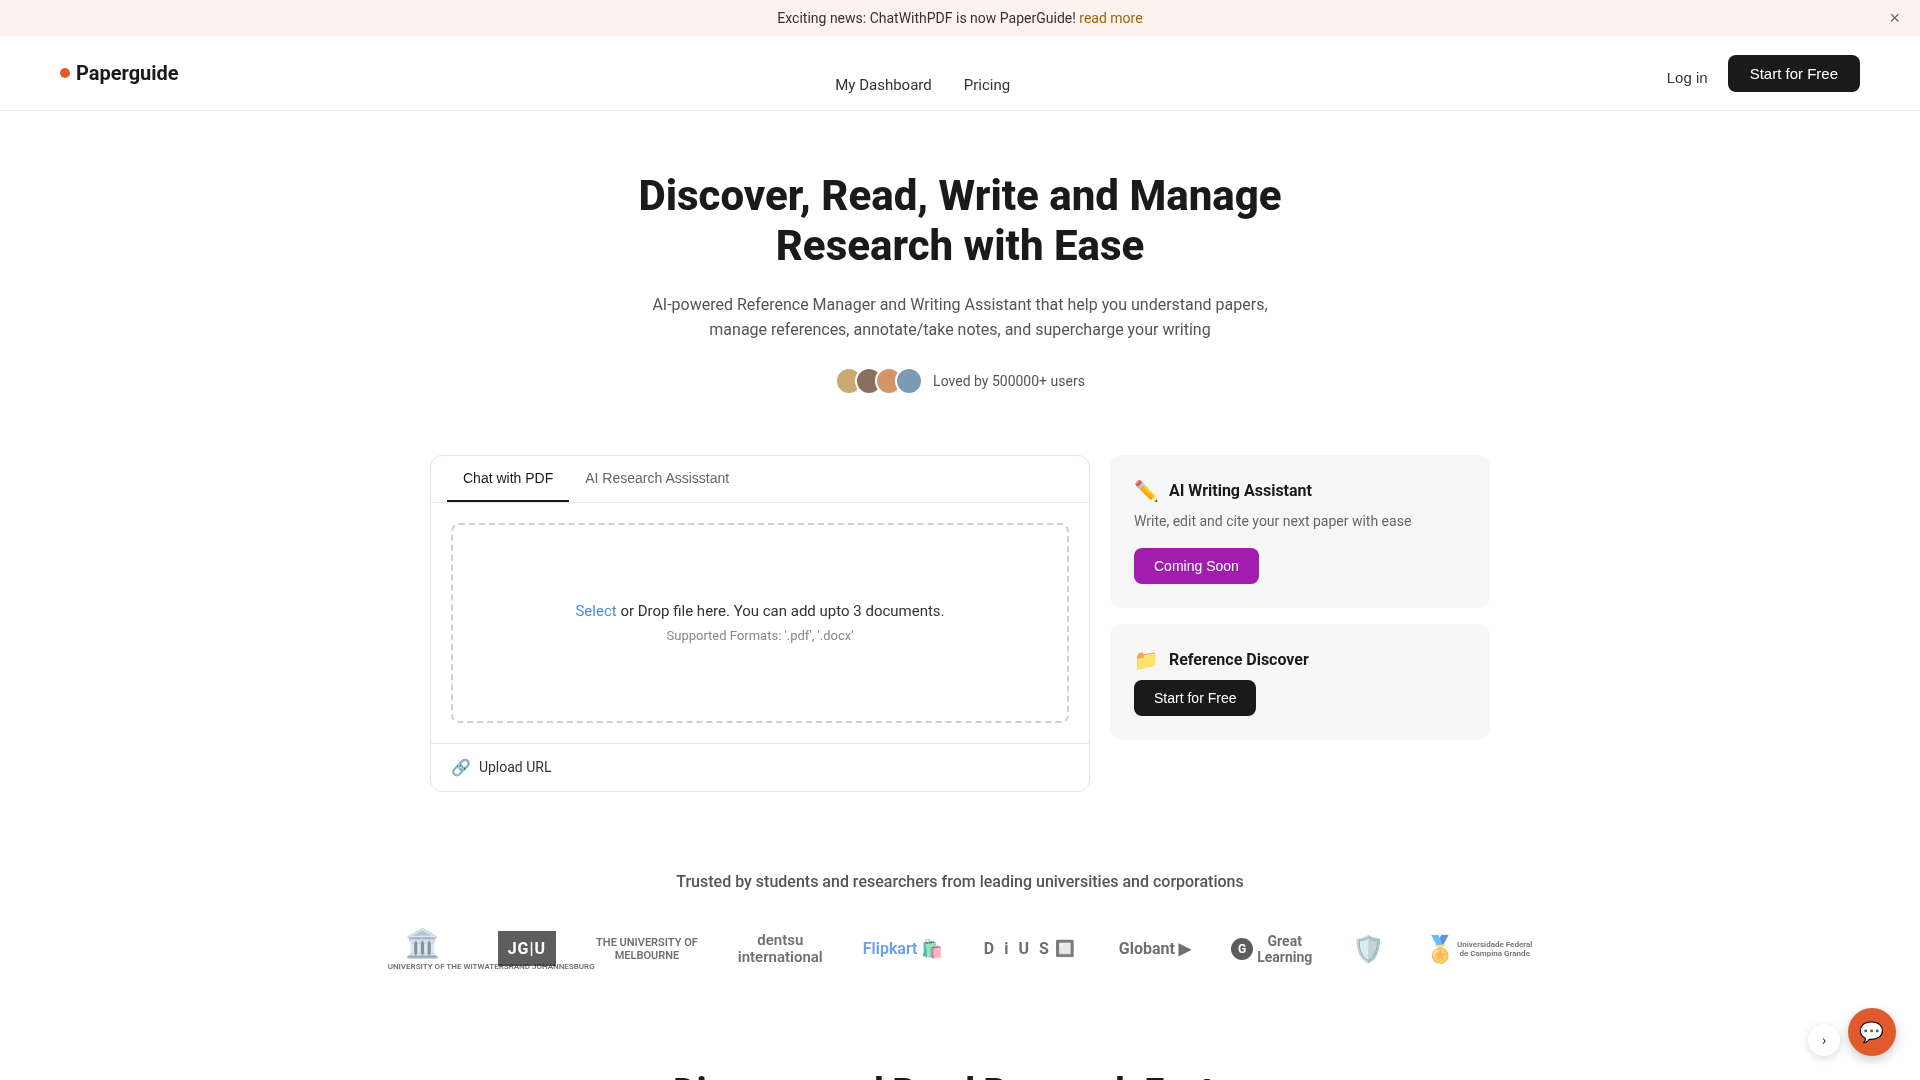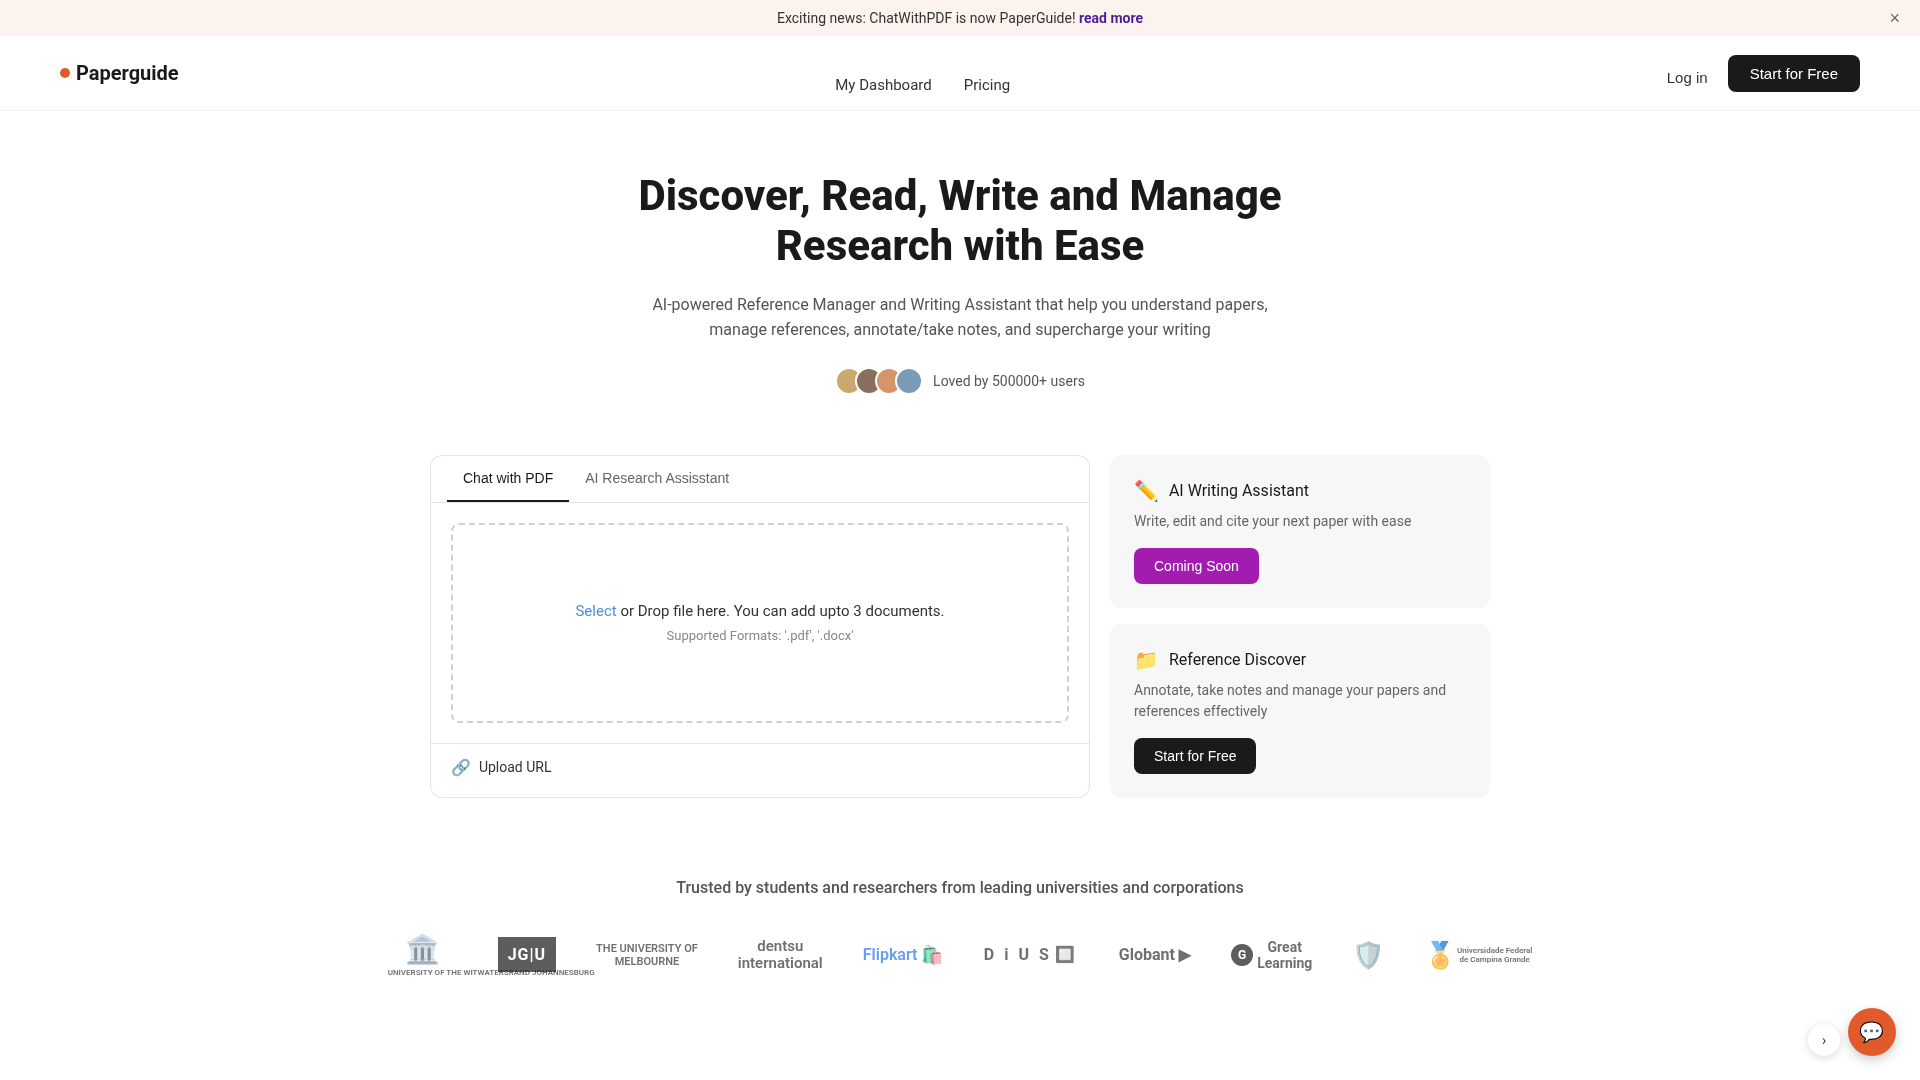--- a/index.html
+++ b/index.html
@@ -7,21 +7,21 @@
 
     
     .top-banner {
       background: #fdf3ee;
       text-align: center;
       padding: 10px 20px;
       font-size: 14px;
       color: #333;
       position: relative;
     }
-    .top-banner a { color: #4c1d95; text-decoration: none; font-weight: 700; }
+    .top-banner a { color: #a16207; text-decoration: none; font-weight: 400; }
     .banner-close {
       position: absolute;
       right: 20px;
       top: 50%;
       transform: translateY(-50%);
       cursor: pointer;
       font-size: 18px;
       color: #666;
       background: none;
       border: none;
@@ -224,21 +224,21 @@
       display: flex;
       align-items: center;
       gap: 10px;
       margin-bottom: 8px;
     }
     .feature-icon {
       font-size: 20px;
     }
     .feature-title {
       font-size: 16px;
-      font-weight: 400;
+      font-weight: 700;
       color: #1a1a1a;
     }
     .feature-desc {
       font-size: 14px;
       color: #666;
       margin-bottom: 16px;
       line-height: 1.5;
     }
     .btn-coming-soon {
       background: #a21caf;
@@ -469,21 +469,20 @@
       </div>
       <div class="feature-desc">Write, edit and cite your next paper with ease</div>
       <button class="btn-coming-soon">Coming Soon</button>
     </div>
 
     <div class="feature-card">
       <div class="feature-card-header">
         <span class="feature-icon">📁</span>
         <span class="feature-title">Reference Discover</span>
       </div>
-      <div class="feature-desc">Annotate, take notes and manage your papers and references effectively</div>
       <button class="btn-start-free">Start for Free</button>
     </div>
 
   </div>
 </div>
 
 <section class="trusted-section">
   <p class="trusted-title">Trusted by students and researchers from leading universities and corporations</p>
   <div class="logos-row">
 

